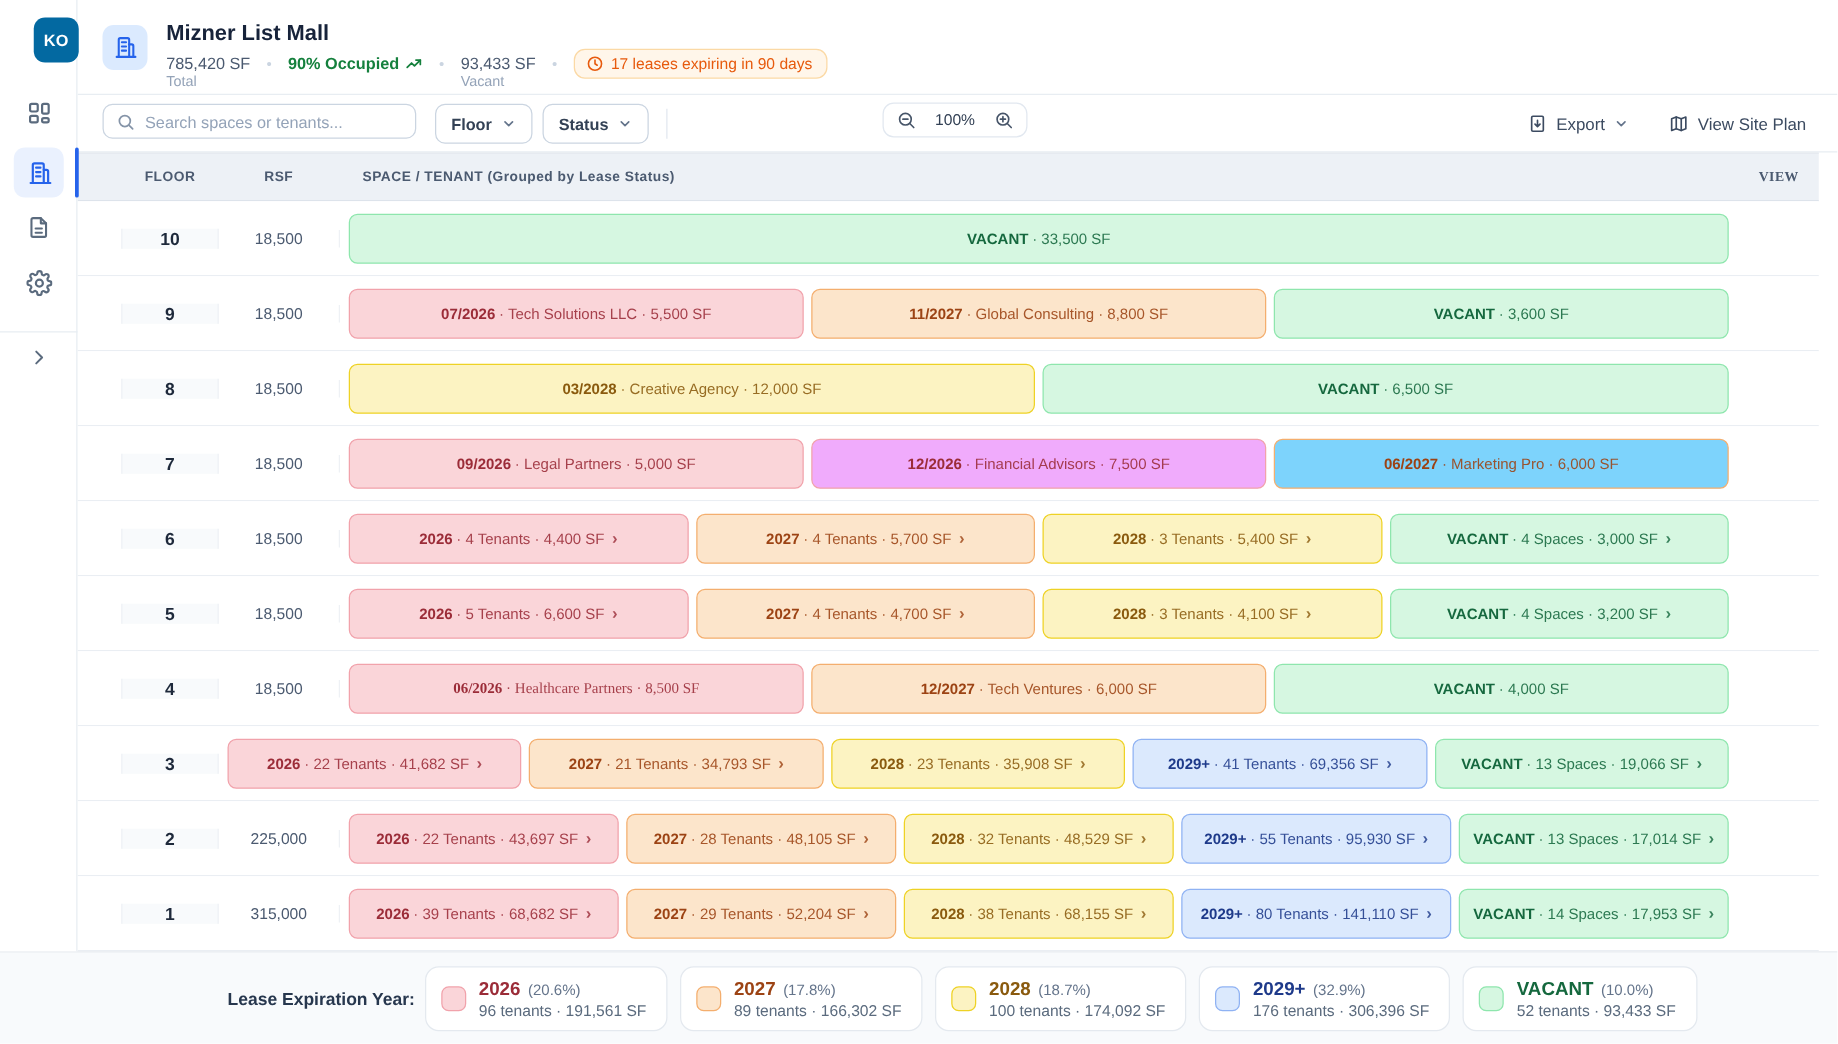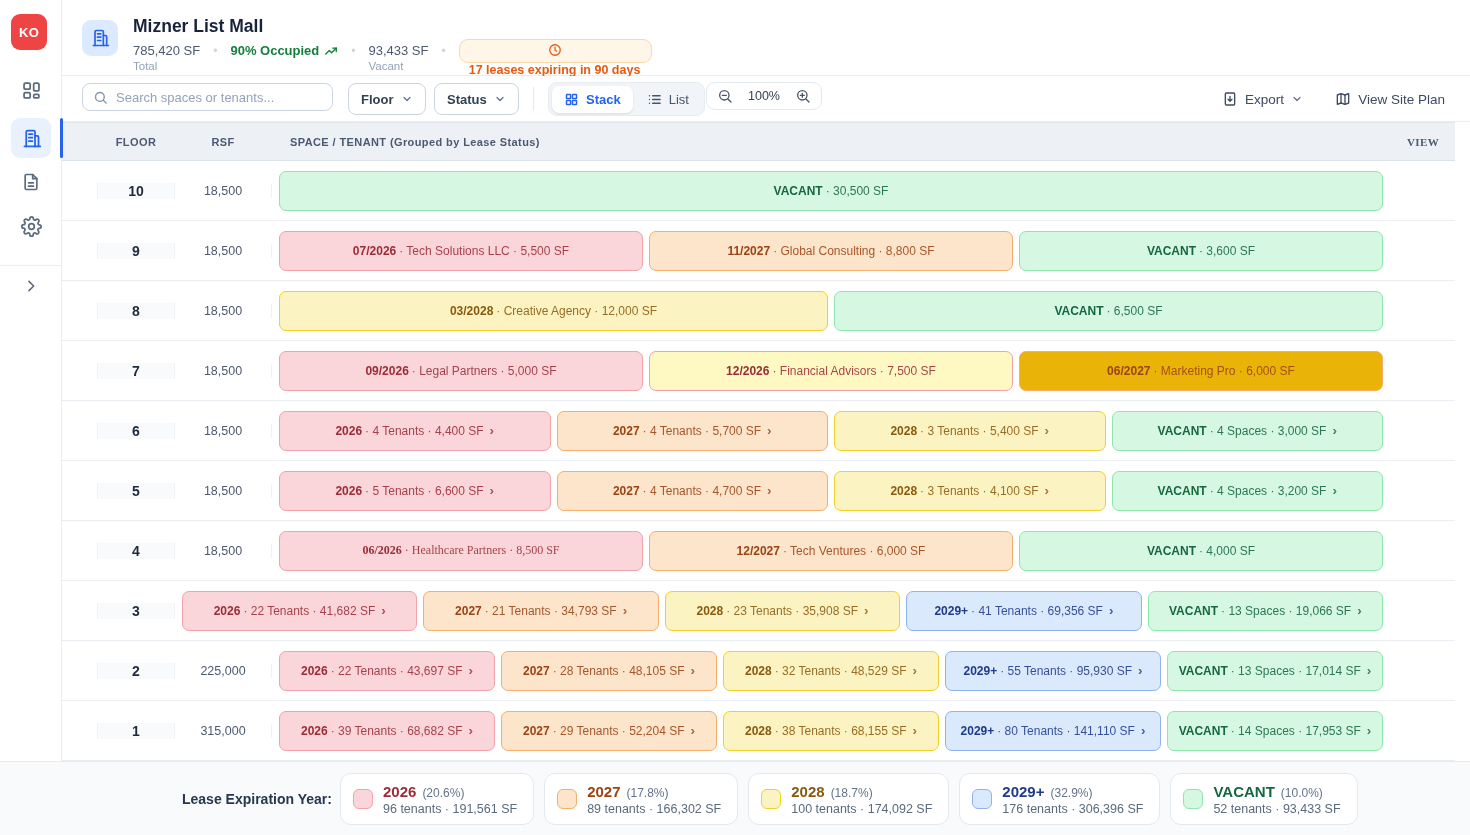--- a/index.html
+++ b/index.html
@@ -2,36 +2,36 @@
 <html><head>
 <meta charset="utf-8">
 <style>
   * { margin:0; padding:0; box-sizing:border-box; }
   html,body { width:1470px; height:835px; }
   body { position:relative; font-family:"Liberation Sans",sans-serif; background:#fff; overflow:hidden; color:#1e293b; }
   svg { display:block; }
 
   
   .sidebar { position:absolute; left:0; top:0; width:62px; height:761px; background:#fff; border-right:1px solid #e8edf2; z-index:5; }
-  .avatar { position:absolute; left:11px; top:14px; width:36px; height:36px; background:#ef4444; border-radius:9px; color:#fff; font-size:13px; font-weight:700; display:flex; align-items:center; justify-content:center; letter-spacing:.3px; }
+  .avatar { position:absolute; left:27px; top:14px; width:36px; height:36px; background:#0369a1; border-radius:9px; color:#fff; font-size:13px; font-weight:700; display:flex; align-items:center; justify-content:center; letter-spacing:.3px; }
   .nav-item { position:absolute; left:11px; width:40px; height:40px; border-radius:9px; display:flex; align-items:center; justify-content:center; color:#5b6b7e; cursor:pointer; }
   .nav-item.active { background:#eaf1fe; color:#2563eb; }
   .active-bar { position:absolute; left:60px; top:118px; width:3px; height:40px; background:#2563eb; border-radius:2px; z-index:9; }
   .side-divider { position:absolute; left:0; top:265px; width:62px; border-top:1px solid #e8edf2; }
 
   
   .topbar { position:absolute; left:62px; top:0; right:0; height:76px; background:#fff; border-bottom:1px solid #e8edf2; }
   .bld-chip { position:absolute; left:20px; top:20px; width:36px; height:36px; background:#dbeafe; border-radius:9px; display:flex; align-items:center; justify-content:center; color:#2563eb; }
   .title { position:absolute; left:71px; top:16px; font-size:17.5px; font-weight:700; color:#17233a; }
   .stats { position:absolute; left:71px; top:43px; display:flex; align-items:flex-start; gap:13px; }
   .stat-val { font-size:13px; color:#4b5a70; }
   .stat-sub { font-size:11.5px; color:#94a3b8; margin-top:2px; }
   .stat-dot { color:#cbd5e1; font-size:12px; line-height:17px; }
   .occupied { display:flex; align-items:center; gap:5px; font-size:13px; font-weight:700; color:#15803d; }
-  .alert-badge { display:flex; align-items:center; gap:6px; background:#fff6ea; border:1px solid #fbd9a5; border-radius:9px; padding:3px 11px 3px 9px; font-size:12.5px; font-weight:700; color:#e75a0d; margin-top:-4px; height:24px;flex-direction:column; }
+  .alert-badge { display:flex; align-items:center; gap:6px; background:#fff6ea; border:1px solid #fbd9a5; border-radius:9px; padding:3px 11px 3px 9px; font-size:12.5px; font-weight:400; color:#e75a0d; margin-top:-4px; height:24px; }
 
   
   .toolbar { position:absolute; left:62px; top:76px; right:0; height:46px; background:#fff; border-bottom:1px solid #e8edf2; }
   .search-box { position:absolute; left:20px; top:7px; width:251px; height:28px; border:1px solid #cbd5e1; border-radius:8px; display:flex; align-items:center; padding:0 10px; gap:8px; background:#fff; }
   .search-box input { border:none; outline:none; font-size:13px; color:#334155; width:100%; font-family:"Liberation Sans",sans-serif; background:transparent; }
   .search-box input::placeholder { color:#94a3b8; }
   .tb-btn { position:absolute; top:7px; height:32px; border:1px solid #cbd5e1; border-radius:8px; background:#fff; display:flex; align-items:center; gap:7px; padding:0 12px; font-size:13px; color:#334155; font-weight:600; cursor:pointer; }
   .tb-divider { position:absolute; left:471px; top:11px; height:24px; border-left:1px solid #e2e8f0; }
   .segmented { position:absolute; left:486px; top:6px; height:34px; background:#f1f5f9; border:1px solid #e7ecf1; border-radius:9px; display:flex; align-items:center; padding:3px; gap:2px; }
   .seg-opt { display:flex; align-items:center; gap:7px; padding:0 12px; height:27px; border-radius:7px; font-size:13px; color:#475569; cursor:pointer; }
@@ -186,42 +186,20 @@
   </div>
   <div class="tb-btn" style="left:372px">
     <span>Status</span>
     <span>
       <svg width="12" height="12" viewBox="0 0 24 24" fill="none" stroke="#64748b" stroke-width="2.6" stroke-linecap="round" stroke-linejoin="round">
           <path d="M6 9l6 6 6-6"></path>
         </svg>
     </span>
   </div>
   <div class="tb-divider"></div>
-  <div class="segmented">
-    <div class="seg-opt sel">
-      <span>
-        <svg width="15" height="15" viewBox="0 0 24 24" fill="none" stroke="currentColor" stroke-width="2.4" stroke-linejoin="round">
-            <rect x="4" y="4" width="6.5" height="6.5" rx="1"></rect>
-            <rect x="13.5" y="4" width="6.5" height="6.5" rx="1"></rect>
-            <rect x="4" y="13.5" width="6.5" height="6.5" rx="1"></rect>
-            <rect x="13.5" y="13.5" width="6.5" height="6.5" rx="1"></rect>
-          </svg>
-      </span>
-      <span>Stack</span>
-    </div>
-    <div class="seg-opt">
-      <span>
-        <svg width="15" height="15" viewBox="0 0 24 24" fill="none" stroke="currentColor" stroke-width="2.2" stroke-linecap="round">
-            <path d="M9 6h12M9 12h12M9 18h12"></path>
-            <path d="M4 6h.01M4 12h.01M4 18h.01"></path>
-          </svg>
-      </span>
-      <span>List</span>
-    </div>
-  </div>
   <div class="zoom-group">
     <span style="cursor:pointer">
       <svg width="16" height="16" viewBox="0 0 24 24" fill="none" stroke="currentColor" stroke-width="2" stroke-linecap="round">
           <circle cx="11" cy="11" r="7"></circle>
           <path d="M21 21l-4.5-4.5"></path>
           <path d="M8 11h6"></path>
         </svg>
     </span>
     <span class="zoom-level">100%</span>
     <span style="cursor:pointer">
@@ -266,21 +244,21 @@
     <div class="c-view">VIEW</div>
   </div>
   <div id="rows">
       <div class="trow">
         <div class="c-pad"></div>
         <div class="c-floor">10</div>
         <div class="c-rsf">18,500</div>
         <div class="c-blocks">
           <div class="blk" style="background: rgb(214, 247, 225); border-color: rgb(142, 230, 173); color: rgb(21, 104, 62);">
             <span class="bs">VACANT</span>
-            <span class="br">· 30,500 SF</span>
+            <span class="br">· 33,500 SF</span>
           </div>
         </div>
         <div class="c-view"></div>
       </div>
       <div class="trow">
         <div class="c-pad"></div>
         <div class="c-floor">9</div>
         <div class="c-rsf">18,500</div>
         <div class="c-blocks">
           <div class="blk" style="background: rgb(250, 213, 217); border-color: rgb(241, 162, 171); color: rgb(155, 44, 56);">
@@ -316,25 +294,25 @@
       </div>
       <div class="trow">
         <div class="c-pad"></div>
         <div class="c-floor">7</div>
         <div class="c-rsf">18,500</div>
         <div class="c-blocks">
           <div class="blk" style="background: rgb(250, 213, 217); border-color: rgb(241, 162, 171); color: rgb(155, 44, 56);">
             <span class="bs">09/2026</span>
             <span class="br">· Legal Partners · 5,000 SF</span>
           </div>
-          <div class="blk" style="background: #fef9c3; border-color: rgb(241, 162, 171); color: rgb(155, 44, 56);">
+          <div class="blk" style="background: #f0abfc; border-color: rgb(241, 162, 171); color: rgb(155, 44, 56);">
             <span class="bs">12/2026</span>
             <span class="br">· Financial Advisors · 7,500 SF</span>
           </div>
-          <div class="blk" style="background: #eab308; border-color: rgb(244, 174, 110); color: rgb(156, 67, 20);">
+          <div class="blk" style="background: #7dd3fc; border-color: rgb(244, 174, 110); color: rgb(156, 67, 20);">
             <span class="bs">06/2027</span>
             <span class="br">· Marketing Pro · 6,000 SF</span>
           </div>
         </div>
         <div class="c-view"></div>
       </div>
       <div class="trow">
         <div class="c-pad"></div>
         <div class="c-floor">6</div>
         <div class="c-rsf">18,500</div>

